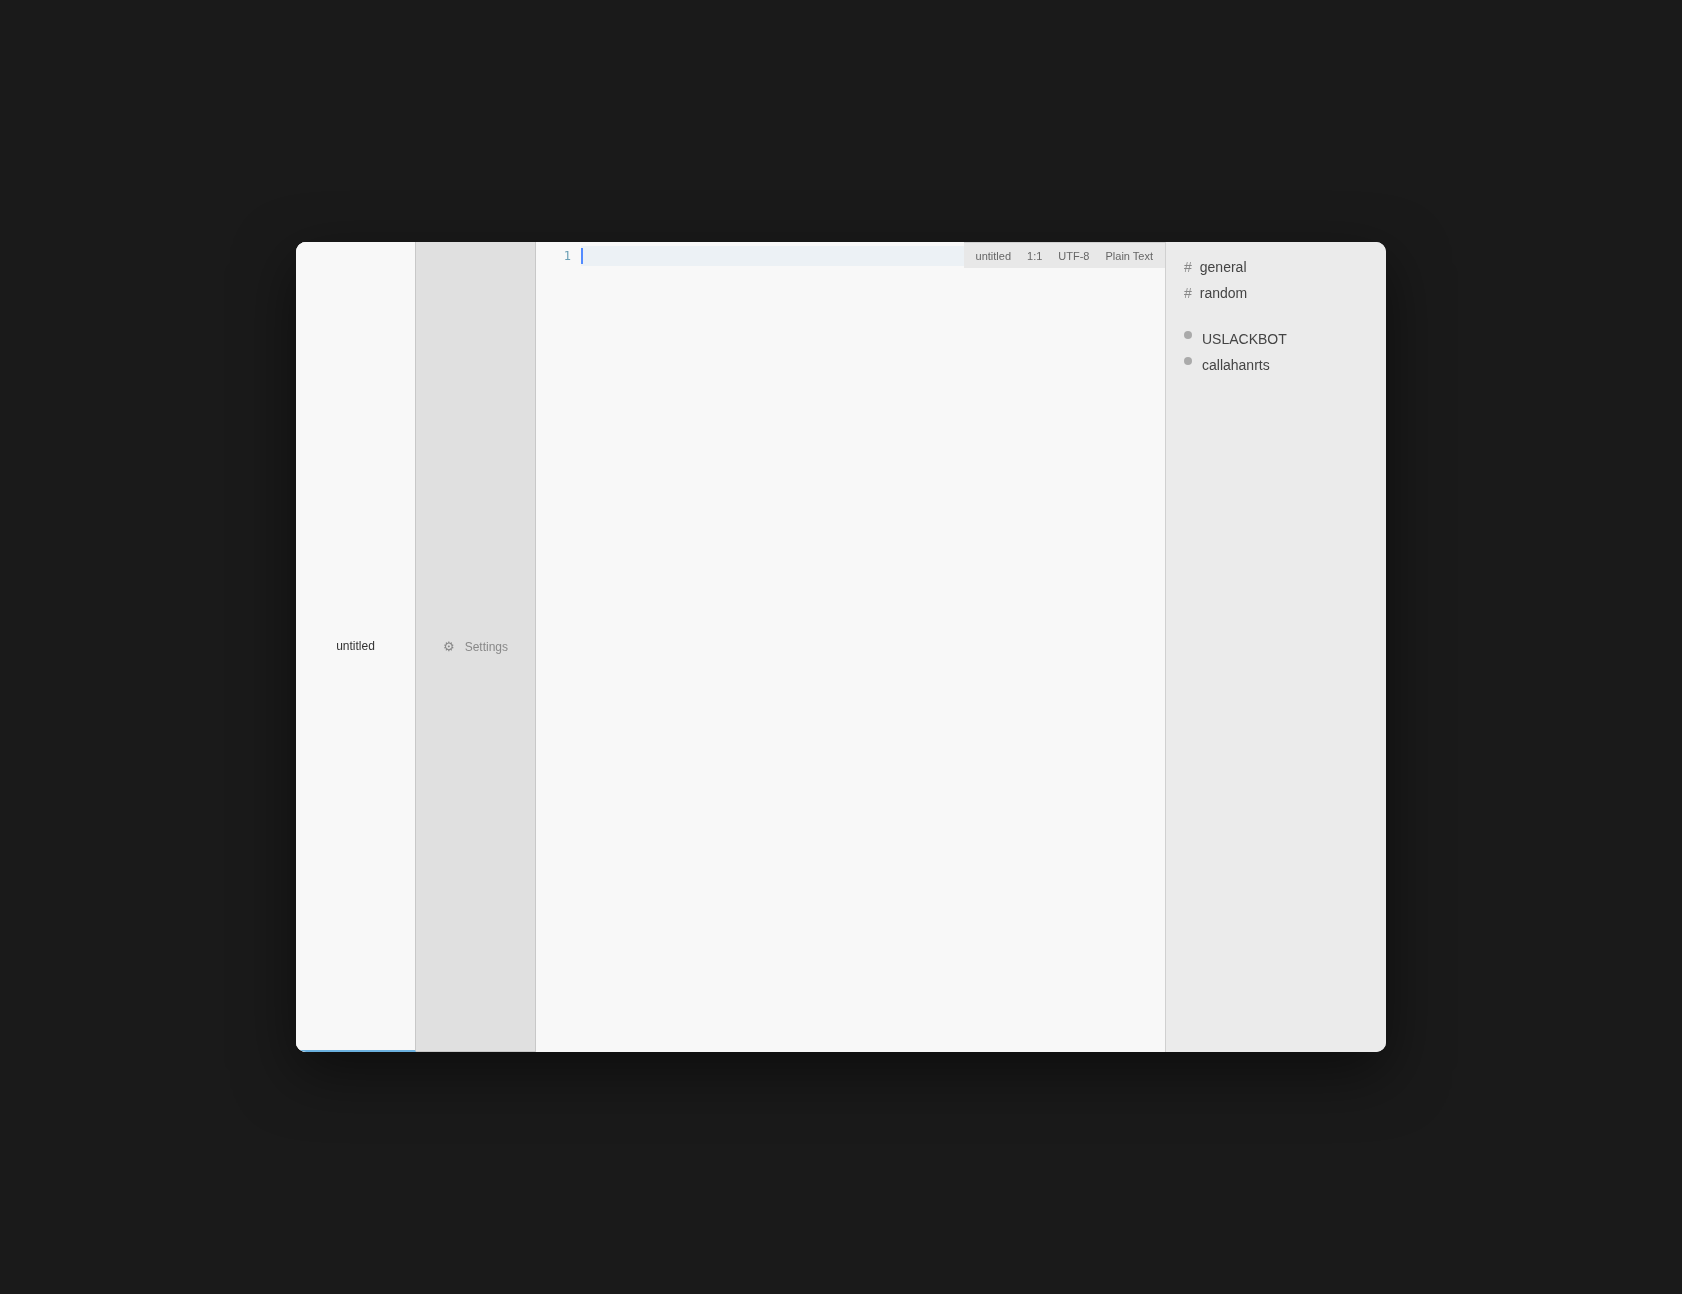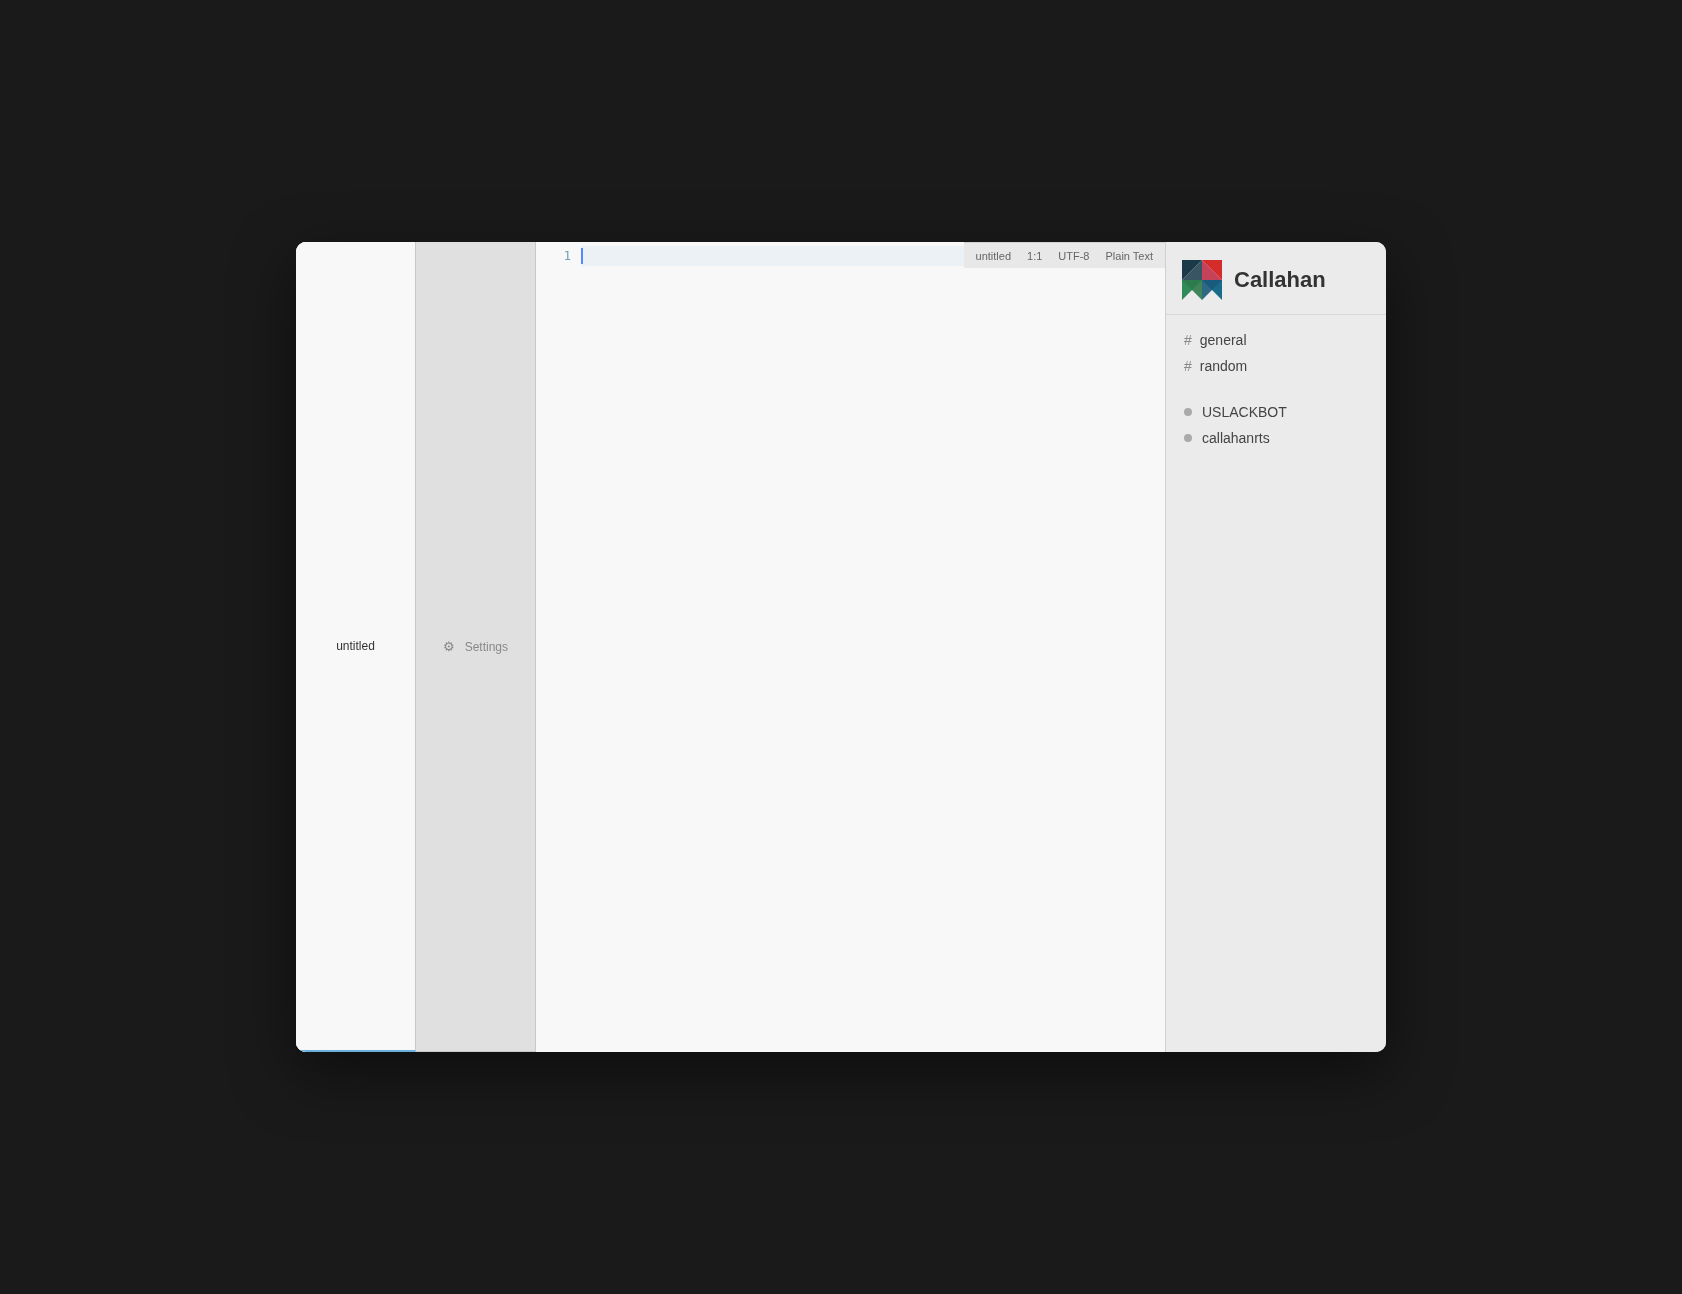--- a/index.html
+++ b/index.html
@@ -241,21 +241,21 @@
     .dm-section {
       padding: 8px 0;
     }
 
     .dm-item {
       padding: 5px 18px;
       font-size: 14px;
       color: #444;
       cursor: pointer;
       display: flex;
-      align-items: center;
+      align-items: flex-start;
       gap: 10px;
     }
 
     .dm-dot {
       width: 8px;
       height: 8px;
       border-radius: 50%;
       background: #aaa;
       flex-shrink: 0;
     }
@@ -303,44 +303,20 @@
         <div class="status-bar-right">
           <span>UTF-8</span>
           <span>Plain Text</span>
         </div>
       </div>
 
     </div>
 
     <div class="sidebar">
 
-      <div class="sidebar-header">
-
-        <svg class="callahan-logo" viewBox="0 0 40 40" xmlns="http://www.w3.org/2000/svg">
-
-          <polygon points="0,0 20,0 0,20" fill="#1a3a4a"></polygon>
-
-          <polygon points="20,0 40,0 40,20" fill="#d42b2b"></polygon>
-
-          <polygon points="0,20 20,20 0,40" fill="#2e8b57"></polygon>
-
-          <polygon points="20,20 40,20 40,40" fill="#1a6a8a"></polygon>
-
-          <polygon points="20,0 40,20 20,40 0,20" fill="none"></polygon>
-
-          <polygon points="20,0 40,20 20,20" fill="#c0304a" opacity="0.9"></polygon>
-
-          <polygon points="0,20 20,20 20,0" fill="#1a3a4a" opacity="0.85"></polygon>
-
-          <polygon points="0,20 20,40 20,20" fill="#2d7a4a" opacity="0.9"></polygon>
-
-          <polygon points="20,20 40,20 20,40" fill="#1a5a7a" opacity="0.9"></polygon>
-        </svg>
-        <span class="sidebar-title">Callahan</span>
-      </div>
 
       <div class="sidebar-channels">
         <div class="channel-item">
           <span class="channel-hash">#</span>
           <span>general</span>
         </div>
         <div class="channel-item">
           <span class="channel-hash">#</span>
           <span>random</span>
         </div>

